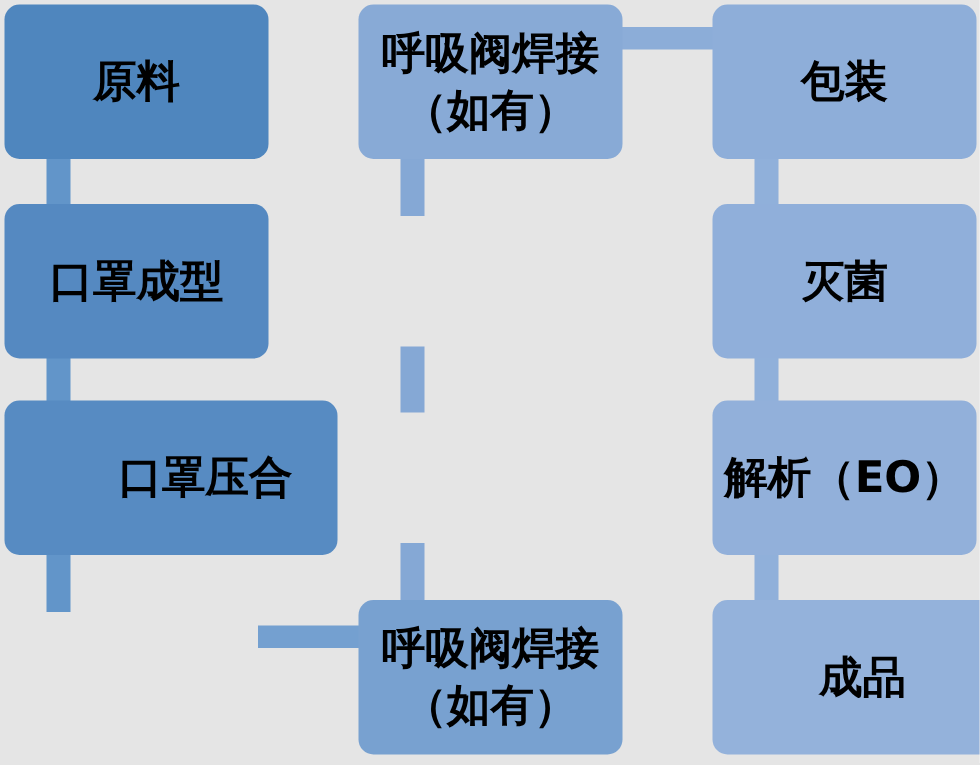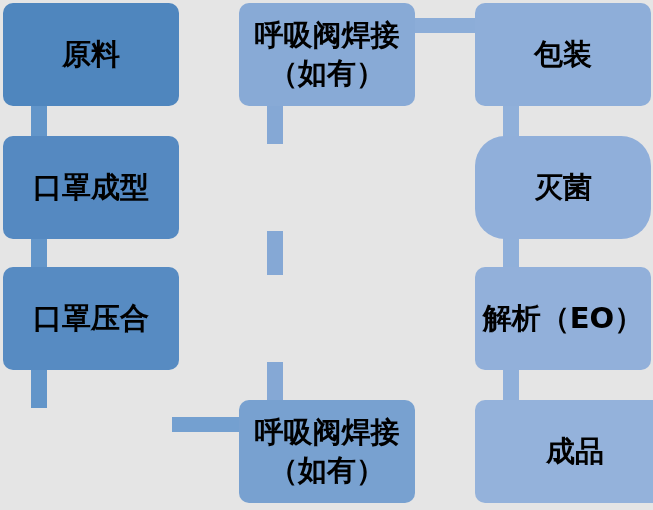--- a/index.html
+++ b/index.html
@@ -57,25 +57,25 @@
 
   <div class="vconn vx-r vg-1" style="background-color: rgb(144, 176, 218);"></div>
   <div class="vconn vx-r vg-2" style="background-color: rgb(144, 176, 218);"></div>
   <div class="vconn vx-r vg-3" style="background-color: rgb(144, 176, 218);"></div>
 
   <div class="hconn h-bottom" style="background-color: rgb(116, 160, 208);"></div>
   <div class="hconn h-top" style="background-color: rgb(140, 173, 216);"></div>
 
   <div class="box col-l row-1" style="background-color: rgb(79, 134, 190);">原料</div>
   <div class="box col-l row-2" style="background-color: rgb(85, 137, 193);">口罩成型</div>
-  <div class="box col-l row-3" style="background-color: rgb(87, 139, 194);">口罩压合</div>
+  <div class="box col-l row-3" style="background-color: rgb(87, 139, 194); padding-left: 46px;">口罩压合</div>
 
   <div class="box col-m row-1" style="background-color: rgb(136, 170, 214);">呼吸阀焊接
 （如有）</div>
   <div class="box col-m row-4" style="background-color: rgb(120, 161, 208);">呼吸阀焊接
 （如有）</div>
 
   <div class="box col-r row-1" style="background-color: rgb(142, 174, 217); text-align: center;">包装</div>
-  <div class="box col-r row-2" style="background-color: rgb(144, 175, 218); border-radius: 30px;">灭菌</div>
+  <div class="box col-r row-2" style="background-color: rgb(144, 175, 218);">灭菌</div>
   <div class="box col-r row-3" style="background-color: rgb(146, 176, 218);">解析（EO）</div>
   <div class="box col-r row-4" style="background-color: rgb(148, 178, 219); padding-left: 12px;">成品</div>
 
 </div>
 
 </body></html>

